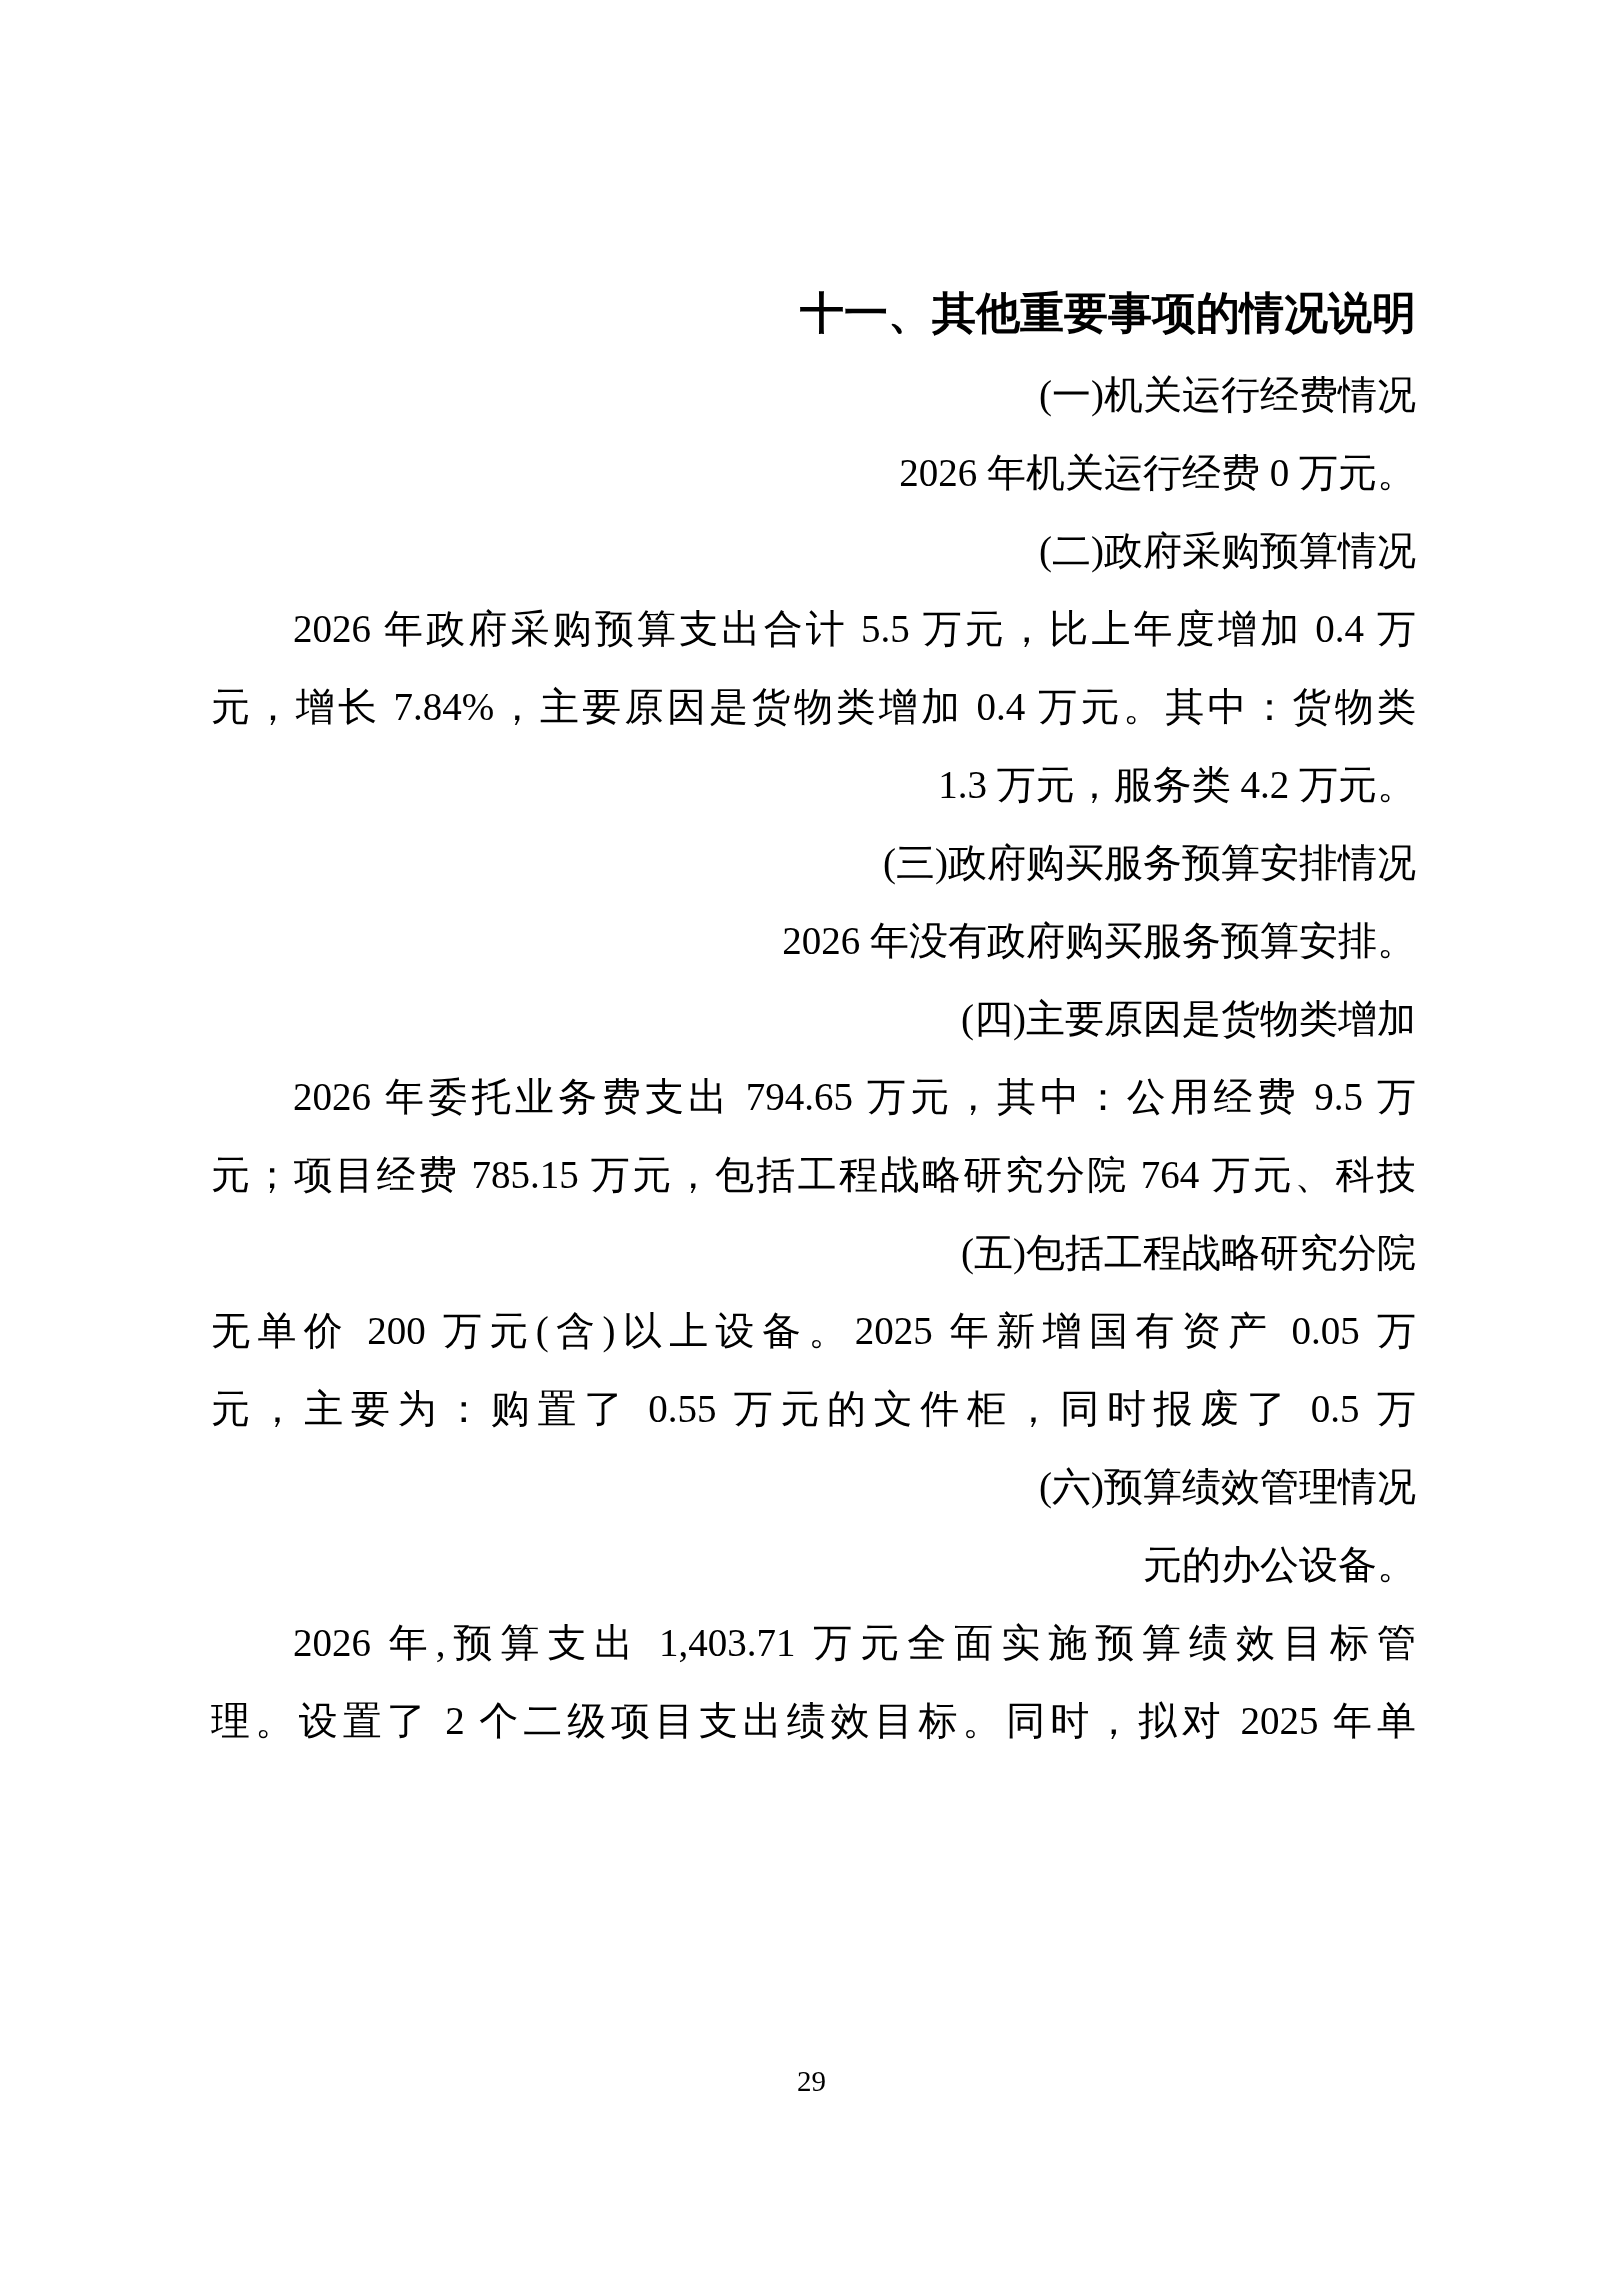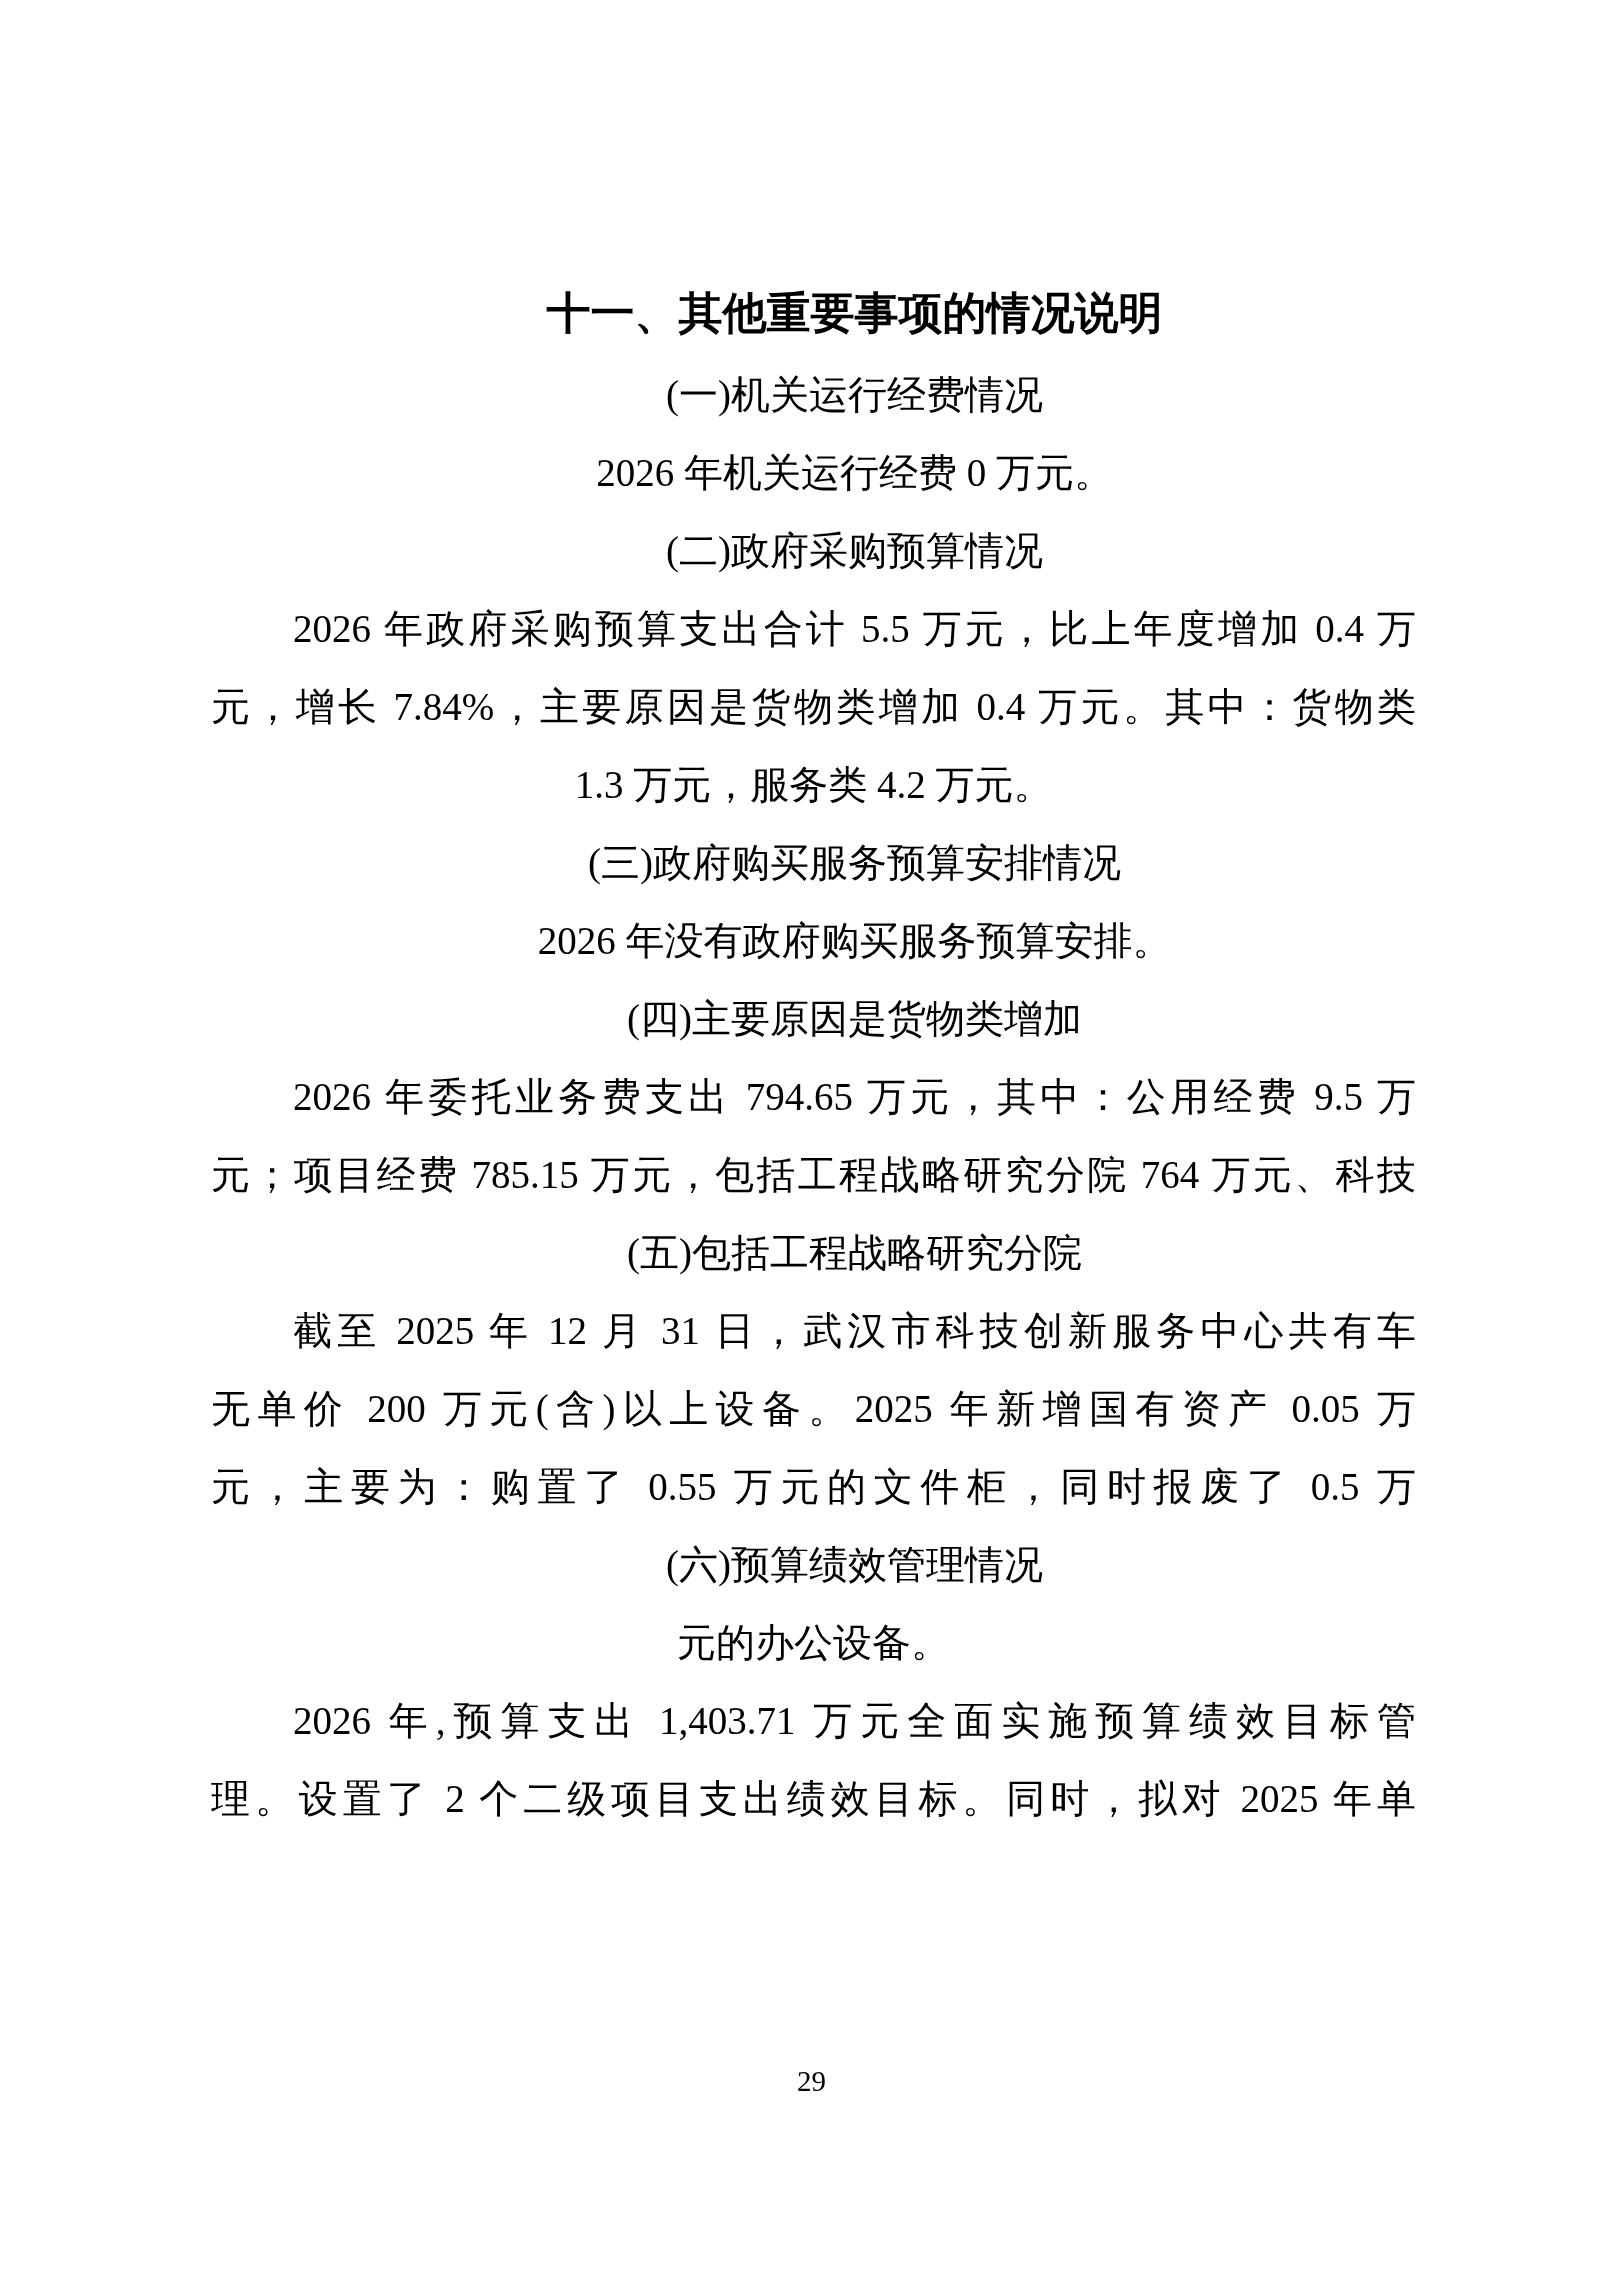--- a/index.html
+++ b/index.html
@@ -20,21 +20,21 @@
     width: 1205px;
   }
   .line {
     margin: 0;
     padding: 0;
     font-size: 39px;
     height: 78px;
     line-height: 78px;
     font-weight: normal;
     white-space: pre-wrap;
-    text-align: center;
+    text-align: right;
   }
   .indent { text-indent: 82px; }
   .fill {
     text-align: justify;
     text-align-last: justify;
     text-justify: inter-character;
   }
   .title-line {
     font-family: "Liberation Sans", "DejaVu Sans", sans-serif;
     font-weight: bold;
@@ -67,21 +67,20 @@
   <p class="line">1.3 万元，服务类 4.2 万元。</p>
 
   <p class="line indent">(三)政府购买服务预算安排情况</p>
   <p class="line indent">2026 年没有政府购买服务预算安排。</p>
 
   <p class="line indent">(四)主要原因是货物类增加</p>
   <p class="line indent fill">2026 年委托业务费支出 794.65 万元，其中：公用经费 9.5 万</p>
   <p class="line fill">元；项目经费 785.15 万元，包括工程战略研究分院 764 万元、科技</p>
 
   <p class="line indent">(五)包括工程战略研究分院</p>
-  <p class="line indent fill">截至 2025 年 12 月 31 日，武汉市科技创新服务中心共有车</p>
   <p class="line fill">无单价 200 万元(含)以上设备。2025 年新增国有资产 0.05 万</p>
   <p class="line fill">元，主要为：购置了 0.55 万元的文件柜，同时报废了 0.5 万</p>
   <p class="line indent">(六)预算绩效管理情况</p>
 
   <p class="line">元的办公设备。</p>
   <p class="line indent fill">2026 年,预算支出 1,403.71 万元全面实施预算绩效目标管</p>
   <p class="line fill">理。设置了 2 个二级项目支出绩效目标。同时，拟对 2025 年单</p>
 </main>
 
 <footer class="page-number">29</footer>

